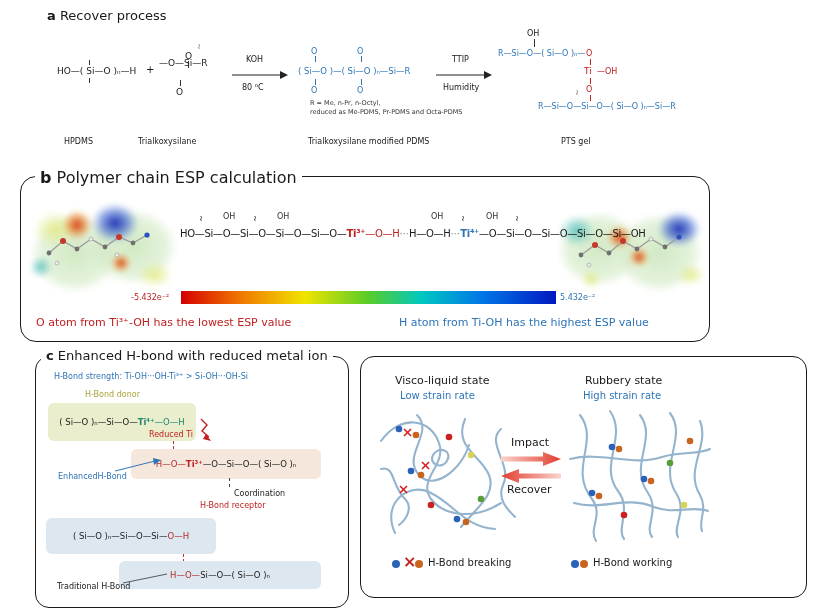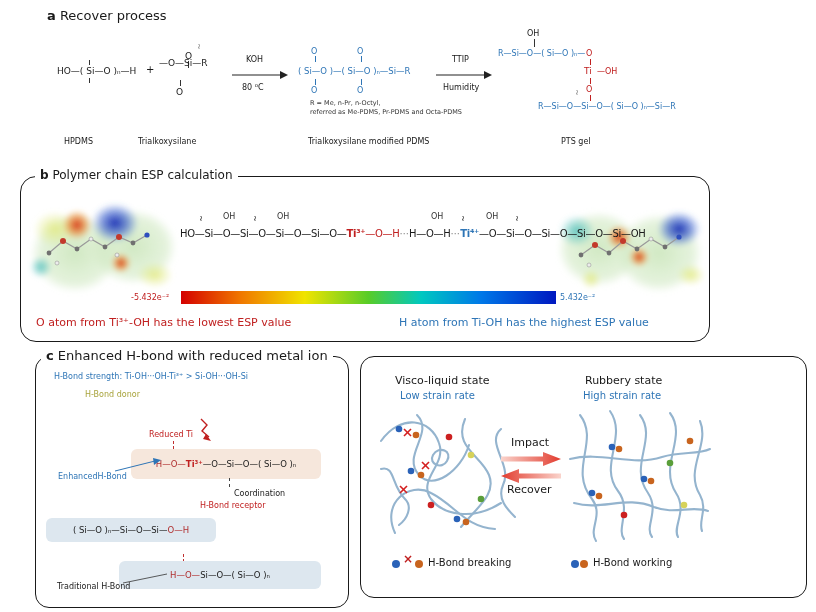--- a/index.html
+++ b/index.html
@@ -1,21 +1,21 @@
 <!DOCTYPE html>
 <html><head>
 <meta charset="utf-8">
 <style>
   * { margin:0; padding:0; box-sizing:border-box; }
   html,body { background:#fff; }
   body { width:816px; height:612px; font-family:"DejaVu Sans","Liberation Sans",sans-serif; color:#1a1a1a; }
   .fig { position:relative; width:816px; height:612px; background:#fff; overflow:hidden; }
   .t { position:absolute; white-space:nowrap; line-height:1.15; }
   .f65{font-size:6.5px}.f8{font-size:8px}.f85{font-size:8.5px}.f9{font-size:9px}
-  .f95{font-size:10px}.f10{font-size:10px}.f11{font-size:11px}.f115{font-size:13px}.f12{font-size:12px}.f13{font-size:13px}
+  .f95{font-size:10px}.f10{font-size:10px}.f11{font-size:11px}.f115{font-size:13px}.f12{font-size:16px}.f13{font-size:13px}
   .b{font-weight:bold}
   .red{color:#c02020}.blue{color:#2e75b6}.olive{color:#a8a33c}.teal{color:#1f8a70}
   .gray{color:#8a8a8a}.dkred{color:#b03030}.dk{color:#333}
   .squig{display:inline-block;transform:rotate(90deg);}
   .vline{position:absolute;width:0;border-left:1px solid #333;}
   .vline.bluel{border-color:#2e75b6}.vline.redl{border-color:#c02020}
   .dash-red{position:absolute;width:0;border-left:1.4px dashed #c03030;}
   .dash-gray{position:absolute;width:0;border-left:1px dashed #444;}
   .panel-box{position:absolute;border:1.5px solid #1a1a1a;border-radius:16px;background:#fff;}
   .panel-title{position:absolute;top:-9px;background:#fff;padding:0 5px;white-space:nowrap;}
@@ -99,21 +99,21 @@
     <span class="t f8 blue" style="left:357px;top:47px">O</span>
     <div class="vline bluel" style="left:315px;top:56px;height:6px"></div>
     <div class="vline bluel" style="left:361px;top:56px;height:6px"></div>
     <span class="t f85 blue" style="left:298px;top:67px">( Si—O )—( Si—O )ₙ—Si—R</span>
     <div class="vline bluel" style="left:315px;top:79px;height:6px"></div>
     <div class="vline bluel" style="left:361px;top:79px;height:6px"></div>
     <span class="t f8 blue" style="left:311px;top:86px">O</span>
     <span class="t f8 blue" style="left:357px;top:86px">O</span>
 
     <span class="t f65 dk" style="left:310px;top:100px">R = Me, n-Pr, n-Octyl,</span>
-    <span class="t f65 dk" style="left:310px;top:109px">referred as Me-PDMS, Pr-PDMS and Octa-PDMS</span>
+    <span class="t f65 dk" style="left:310px;top:109px">reduced as Me-PDMS, Pr-PDMS and Octa-PDMS</span>
 
     <span class="t f8" style="left:452px;top:55px">TTIP</span>
     <svg class="abs" style="left:436px;top:69px" width="56" height="12">
       <line x1="0" y1="6" x2="48" y2="6" stroke="#222" stroke-width="1.2"></line>
       <polygon points="48,2 56,6 48,10" fill="#222"></polygon>
     </svg>
     <span class="t f8" style="left:443px;top:83px">Humidity</span>
 
     <span class="t f8" style="left:527px;top:29px">OH</span>
     <div class="vline" style="left:534px;top:39px;height:8px"></div>
@@ -214,20 +214,25 @@
 
   <div class="panel-box" style="left:35px;top:356px;width:314px;height:252px;border-radius:14px">
     <div class="panel-title f115" style="left:5px">
       <span class="b">c</span>
       <span>Enhanced H-bond with reduced metal ion</span>
     </div>
 
     <span class="t f8 blue" style="left:18px;top:15px">H-Bond strength: Ti-OH···OH-Ti³⁺ &gt; Si-OH···OH-Si</span>
     <span class="t f8 olive" style="left:49px;top:33px">H-Bond donor</span>
 
+    <div class="hl f85" style="left:12px;top: 46px;width:148px;height:38px;background:#eaeecd">
+      <span>( Si—O )ₙ—Si—O—</span>
+        <span class="teal b">Ti⁴⁺</span>
+        <span class="teal">—O—H</span>
+    </div>
 
     <svg class="abs" style="left:162px;top:60px" width="14" height="26">
       <path d="M3,2 L9,8 L4,14 L11,20" stroke="#c02020" fill="none" stroke-width="1.4"></path>
       <polygon points="8,17 13,24 5,22" fill="#c02020"></polygon>
     </svg>
     <span class="t f8 red" style="left:113px;top:73px">Reduced Ti</span>
 
     <div class="dash-red" style="left:137px;top:84px;height:8px"></div>
 
     <div class="hl f85" style="left:95px;top:92px;width:190px;height:30px;background:#f6e7dc">
@@ -239,21 +244,21 @@
     <svg class="abs" style="left:77px;top:100px" width="48" height="16">
       <line x1="2" y1="14" x2="42" y2="4" stroke="#2e75b6" stroke-width="1"></line>
       <polygon points="40,1 48,3 41,8" fill="#2e75b6"></polygon>
     </svg>
     <span class="t f8 blue" style="left:22px;top:115px">EnhancedH-Bond</span>
 
     <div class="dash-gray" style="left:193px;top:121px;height:9px"></div>
     <span class="t f8" style="left:198px;top:132px">Coordination</span>
     <span class="t f8 red" style="left:164px;top:144px">H-Bond receptor</span>
 
-    <div class="hl f85" style="left:10px;top:161px;width:170px;height:24px;background:#dde7ef">
+    <div class="hl f85" style="left:10px;top:161px;width:170px;height:36px;background:#dde7ef">
       <span>( Si—O )ₙ—Si—O—Si—</span>
         <span class="dkred">O—H</span>
     </div>
 
     <div class="dash-red" style="left:147px;top:197px;height:8px"></div>
 
     <div class="hl f85" style="left:83px;top:204px;width:202px;height:28px;background:#dde7ef">
       <span class="dkred">H—O—</span>
         <span>Si—O—( Si—O )ₙ</span>
     </div>

